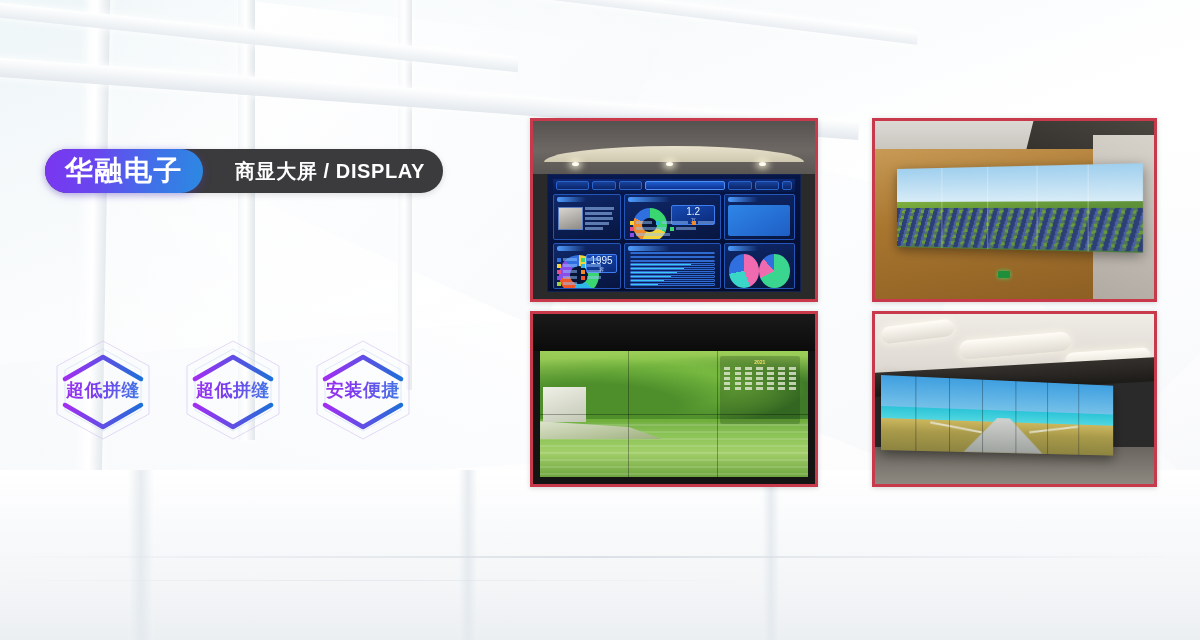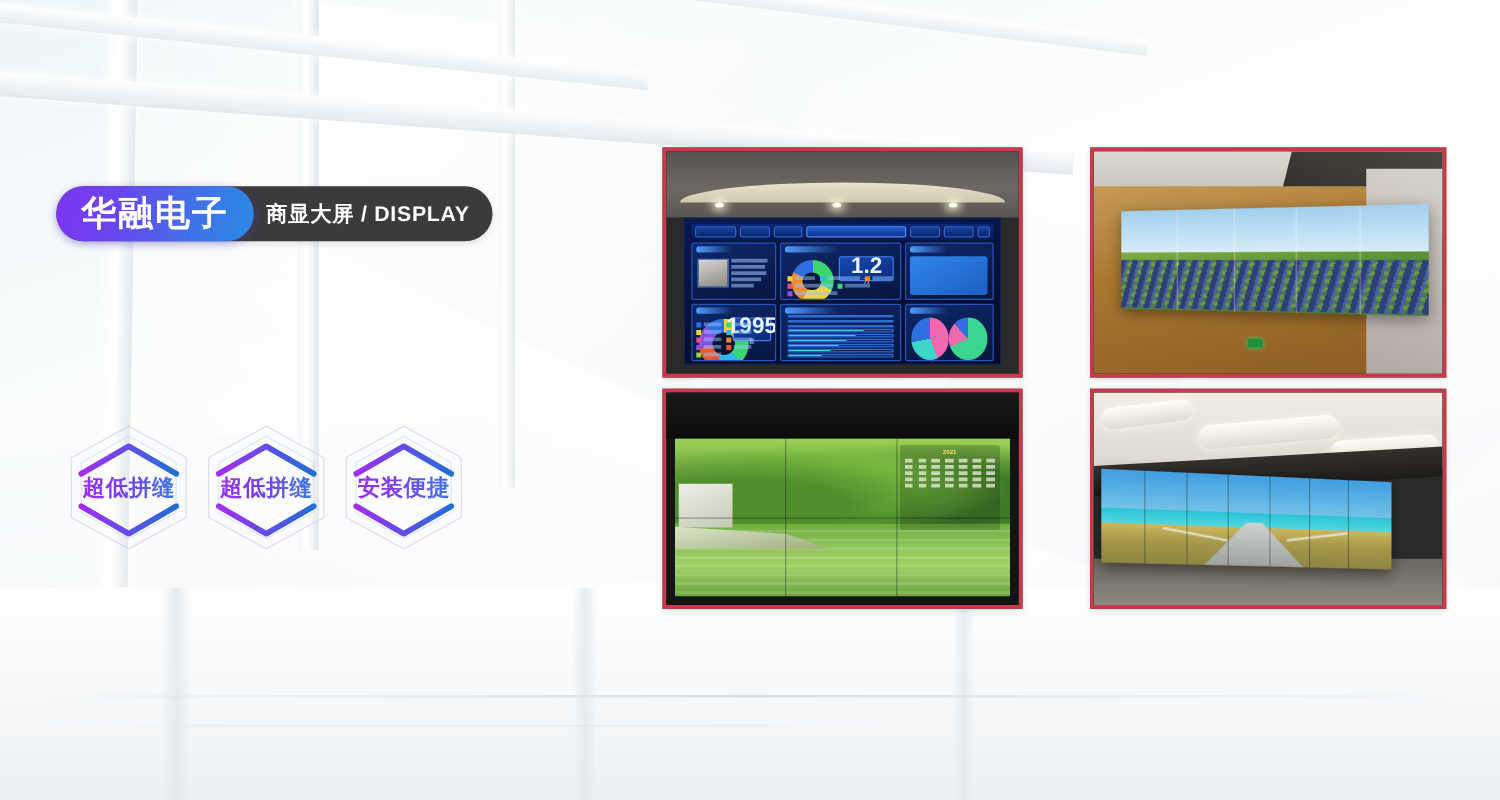--- a/index.html
+++ b/index.html
@@ -57,31 +57,31 @@
 
   
   .badge { position:absolute; left:0; top:149px; height:44px;
         background:#3b3b3d; border-radius:22px; display:flex; align-items:center;
         padding-right:18px; box-shadow:0 2px 6px rgba(0,0,0,.12); }
   .badge-pill { height:44px; min-width:145px; border-radius:22px;
         background:linear-gradient(100deg,#7b35f0 0%,#6a45ef 30%,#3f72e8 70%,#2b8ae2 100%);
         display:flex; align-items:center; justify-content:center;
         padding:0 20px; box-shadow:0 2px 8px rgba(90,60,230,.35); }
   .badge-pill span { color:#fff; font-size:28px; font-weight:bold; letter-spacing:1.5px; }
-  .badge-sub { color:#fff; font-size:17px; font-weight:bold; letter-spacing:.6px;
-        margin-left:10px; white-space:nowrap; }
+  .badge-sub { color:#fff; font-size:20px; font-weight:bold; letter-spacing:.6px;
+        margin-left:32px; white-space:nowrap; }
 
   
   .headline { position:absolute; left:0; top:229px; font-size:43px; font-weight:bold;
         color:#4a4a4c; letter-spacing:-.5px; white-space:nowrap; }
   .subhead { position:absolute; left:2px; top:296px; font-size:18px; color:#8c8c90;
         letter-spacing:.2px; white-space:nowrap; }
 
   
-  .hexrow { position:absolute; left:6px; top:335px; display:flex; gap:6px; }
+  .hexrow { position:absolute; left:6px; top:335px; display:flex; gap:26px; }
   .hex { position:relative; width:104px; height:110px; display:flex;
         align-items:center; justify-content:center; }
   .hex svg { position:absolute; inset:0; width:104px; height:110px; }
   .hex-label { position:relative; font-size:18px; font-weight:bold;
         background:linear-gradient(95deg,#9b30f0 0%,#7c3bf0 38%,#3d79e6 100%);
         -webkit-background-clip:text; background-clip:text; color:transparent;
         white-space:nowrap; letter-spacing:.5px; }
 
   
   .photo { position:absolute; border:3px solid #c8394c; overflow:hidden;
@@ -117,21 +117,21 @@
         background:linear-gradient(90deg,#4f9dff,rgba(79,157,255,0)); border-radius:2px; }
   .donut { position:absolute; border-radius:50%; }
   .donut::after { content:""; position:absolute; inset:28%; border-radius:50%; background:#071436; }
   .dn1 { left:8%; top:30%; width:34px; height:34px;
         background:conic-gradient(#3ad66f 0 32%,#f2d53c 32% 58%,#f08a2b 58% 82%,#2f6fe0 82% 100%); }
   .dn2 { left:7%; top:26%; width:40px; height:40px;
         background:conic-gradient(#f2d53c 0 18%,#3ad66f 18% 38%,#2fb7e8 38% 55%,#f0582b 55% 72%,#8a4ee8 72% 88%,#2f6fe0 88% 100%); }
   .dstat { position:absolute; right:5%; top:24%; width:46%; height:44%;
         background:linear-gradient(160deg,#154ab5,#0c2a78); border:1px solid #3f7ef0;
         border-radius:2px; display:flex; flex-direction:column; align-items:center; justify-content:center; }
-  .dstat b { color:#eaf4ff; font-size:18px; font-weight:bold; line-height:1; }
+  .dstat b { color:#eaf4ff; font-size:10px; font-weight:normal; line-height:1; }
   .dstat .unit { color:#cfe3ff; font-size:5px; }
   .dbars { position:absolute; left:5%; top:18%; width:90%; height:78%;
         display:flex; flex-direction:column; justify-content:space-between; }
   .dbar { height:7%; background:linear-gradient(90deg,#1d4fae,#0d2a6e); border:1px solid #2f6ad0;
         border-radius:1px; position:relative; }
   .dbar::after { content:""; position:absolute; left:0; top:0; bottom:0;
         background:linear-gradient(90deg,#3ac8f0,#2f7ae0); }
   .dlegend { position:absolute; left:5%; bottom:4%; width:90%;
         display:flex; flex-wrap:wrap; gap:2px 4px; }
   .lg { display:flex; align-items:center; gap:2px; }

